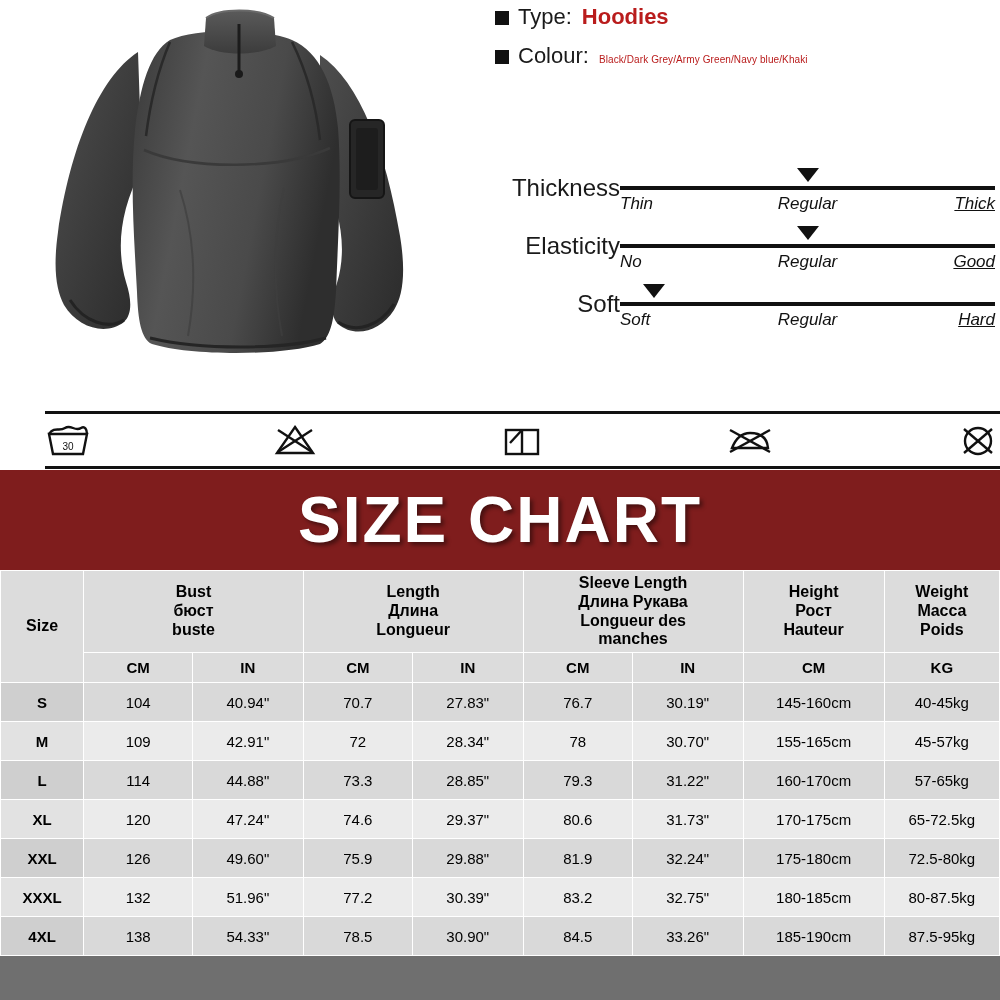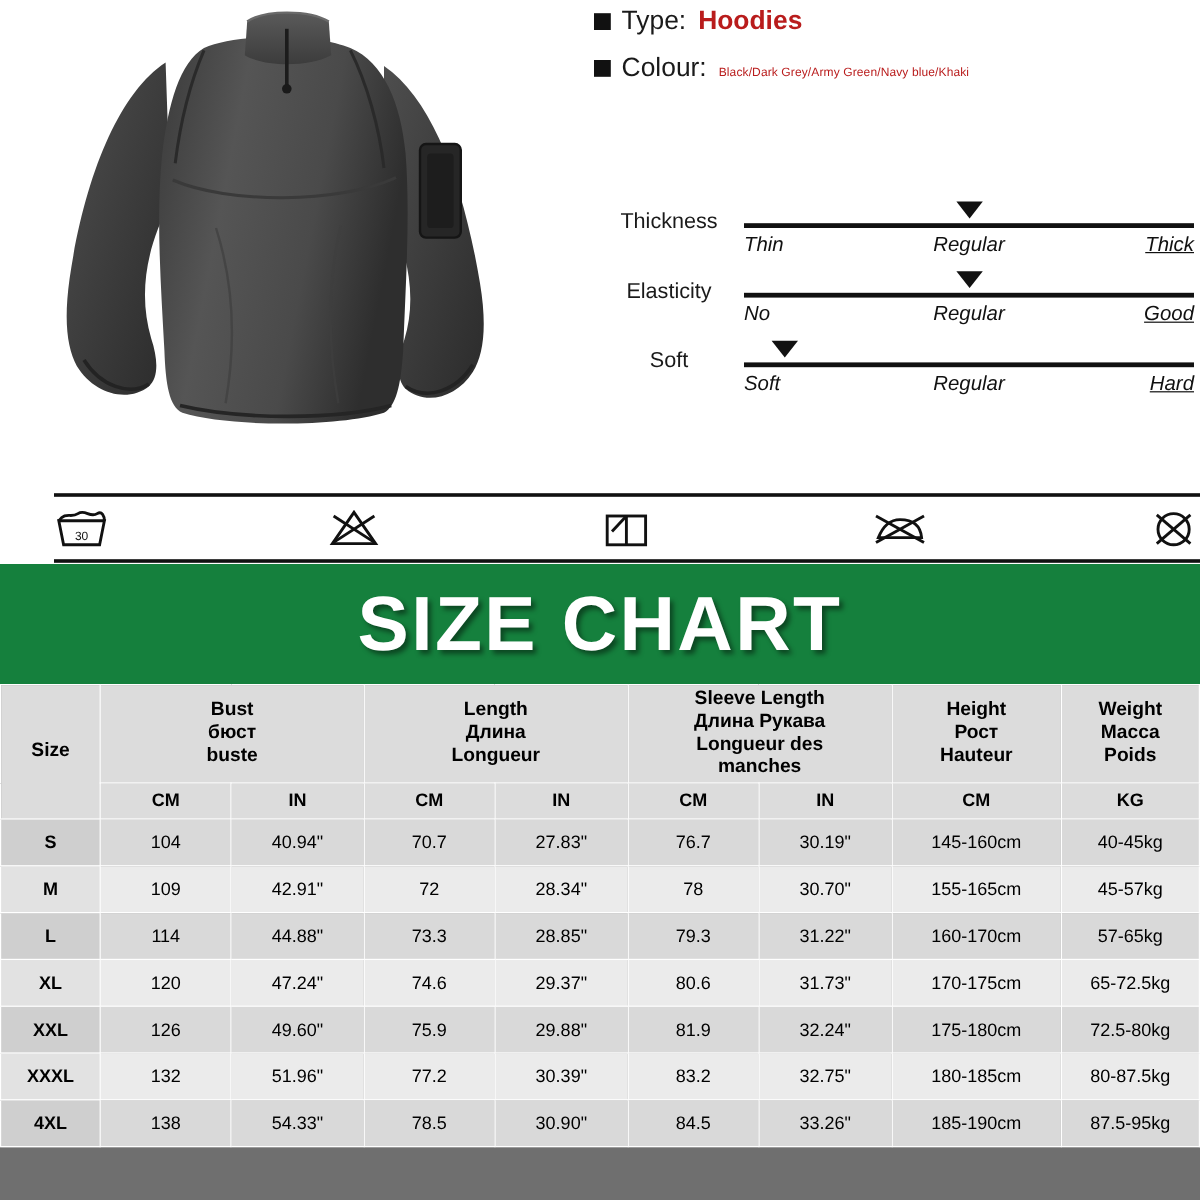--- a/index.html
+++ b/index.html
@@ -31,21 +31,21 @@
   }
   .spec-label { font-size: 22px; color: #1a1a1a; }
   .spec-value { font-size: 22px; font-weight: bold; color: #b91c1c; margin-left: 10px; }
   .spec-value.small { font-size: 10px; font-weight: normal; letter-spacing: .1px; }
 
   
   .sliders { position: absolute; left: 495px; top: 168px; width: 500px; }
   .slider-block { position: relative; height: 58px; }
   .slider-name {
     position: absolute; left: 0; top: 6px;
-    font-size: 18px; color: #1a1a1a; width: 125px; text-align: center;
+    font-size: 24px; color: #1a1a1a; width: 125px; text-align: right;
   }
   .track {
     position: absolute; left: 125px; right: 0; top: 18px;
     height: 4px; background: #111;
   }
   .marker {
     position: absolute; top: 4px;
     width: 0; height: 0;
     border-left: 11px solid transparent;
     border-right: 11px solid transparent;
@@ -66,21 +66,21 @@
   .wash-row {
     height: 52px; display: flex; align-items: center;
   }
   .wash-title { font-size: 21px; color: #1a1a1a; width: 260px; }
   .wash-icons { flex: 1; display: flex; justify-content: space-between; align-items: center; }
   .wash-icons svg { display: block; }
 
   
   .banner {
     position: absolute; left: 0; top: 470px; width: 1000px; height: 100px;
-    background: #15803d;
+    background: #7f1d1d;
     display: flex; align-items: center; justify-content: center;
   }
   .banner h1 {
     margin: 0;
     font-family: "Liberation Sans", sans-serif;
     font-size: 64px; font-weight: bold; color: #ffffff;
     letter-spacing: 2px;
     text-shadow: 3px 3px 4px rgba(0,0,0,0.45);
   }
 

